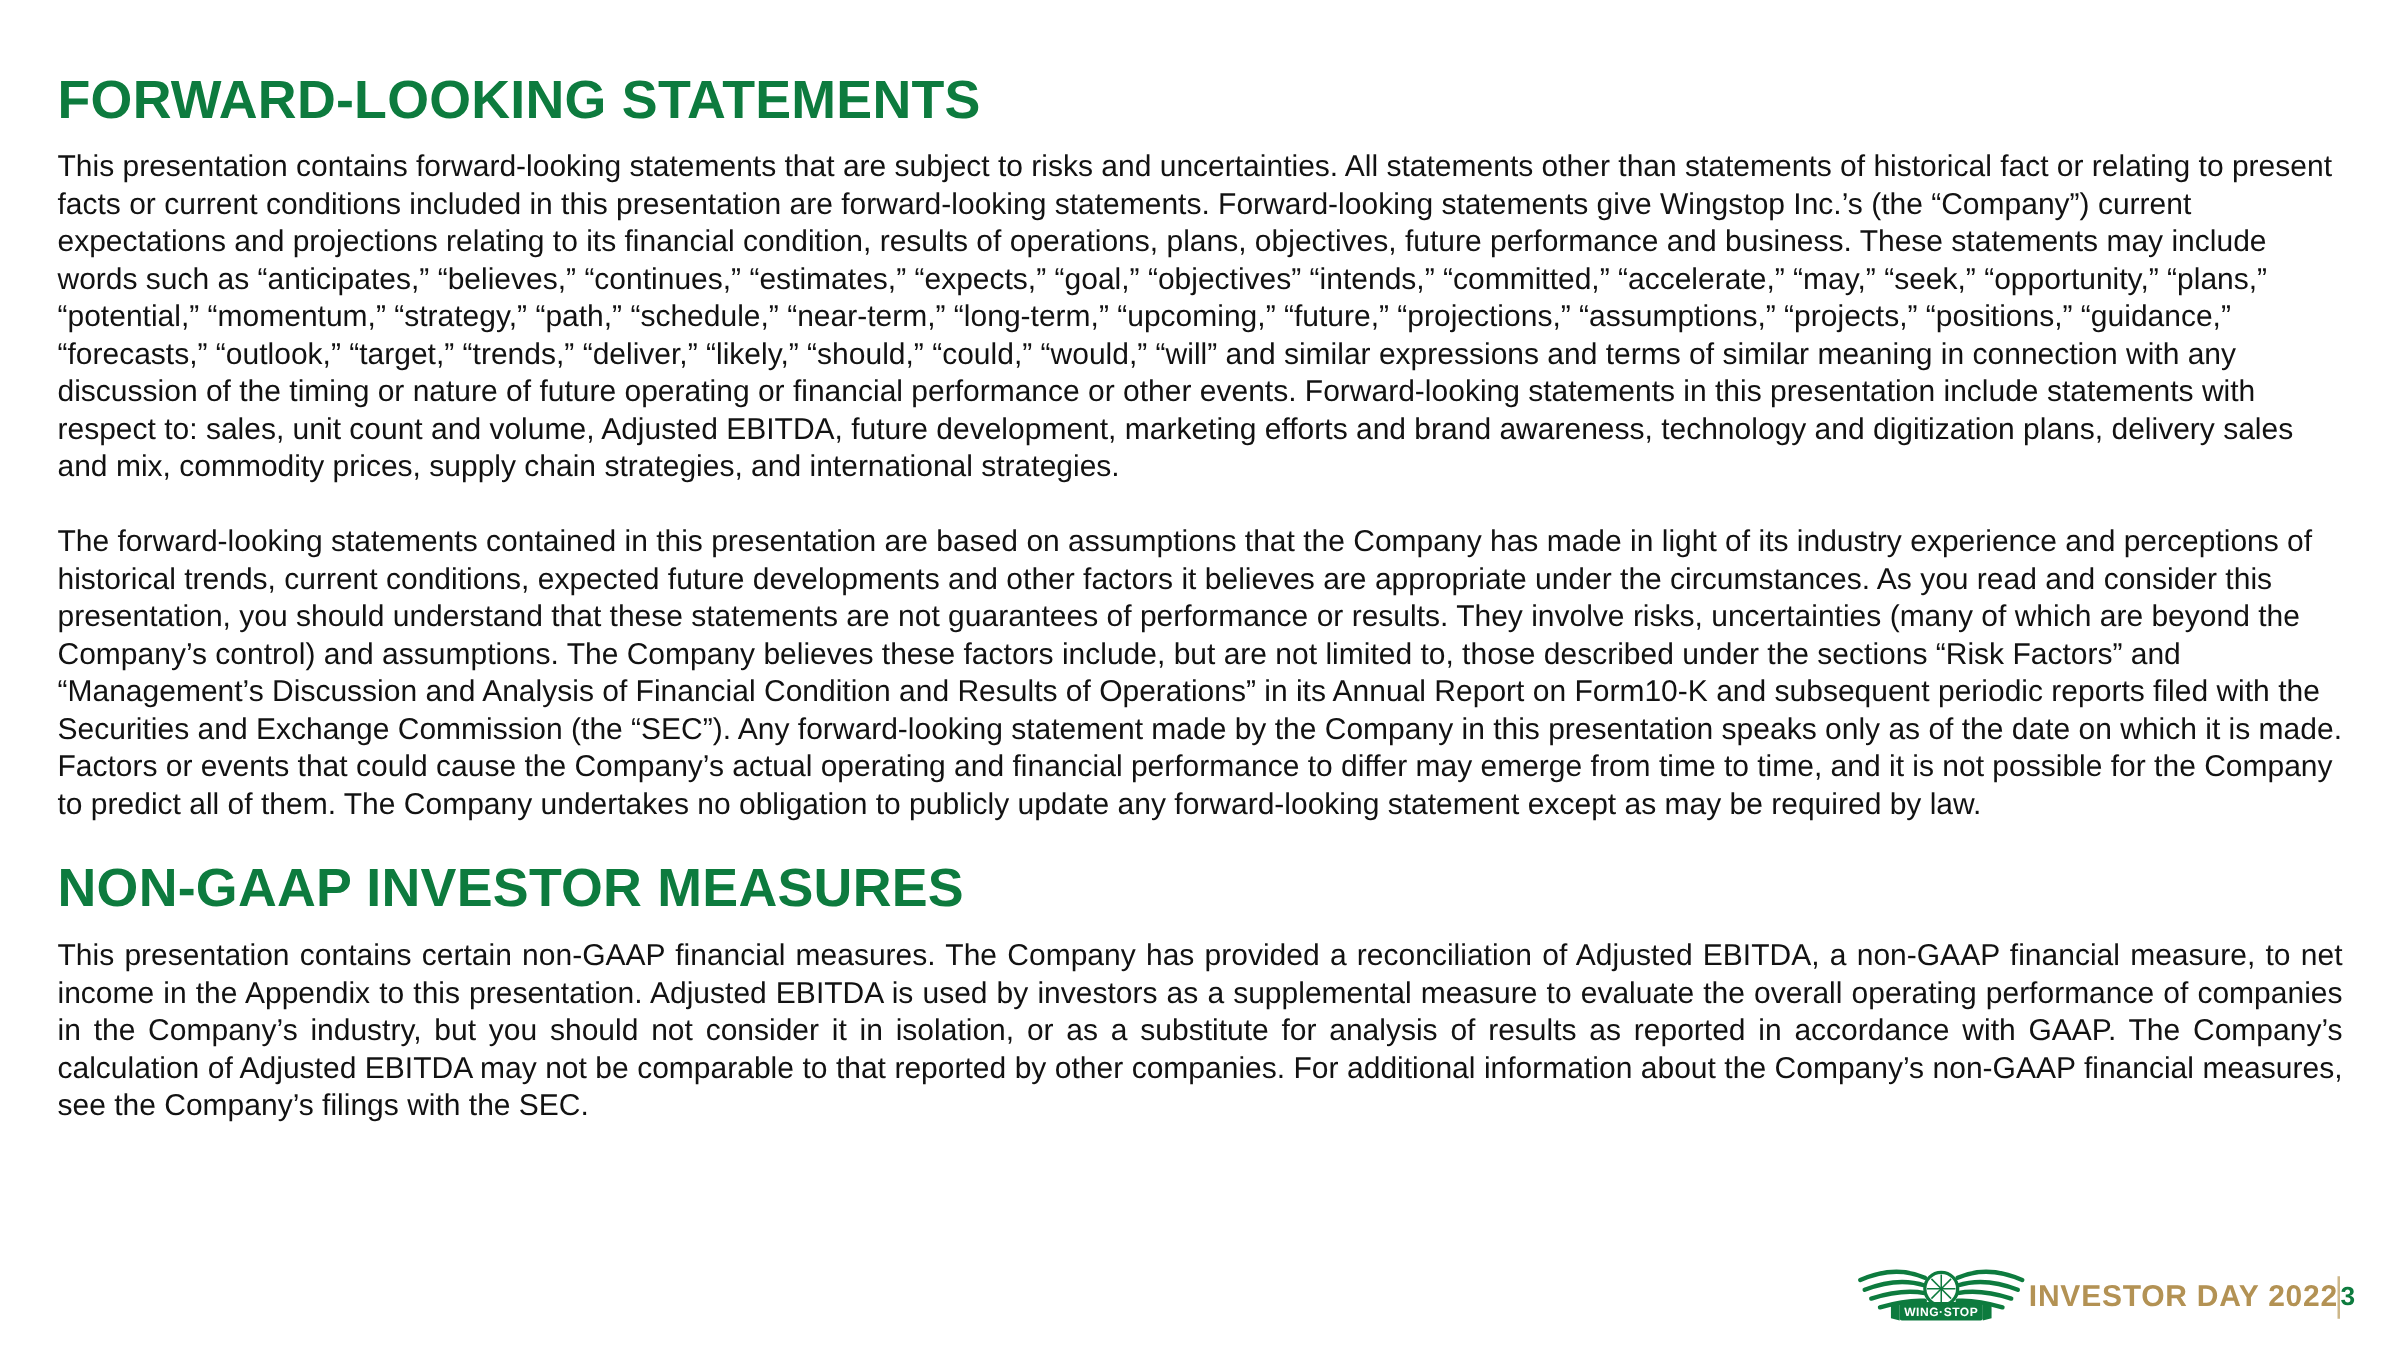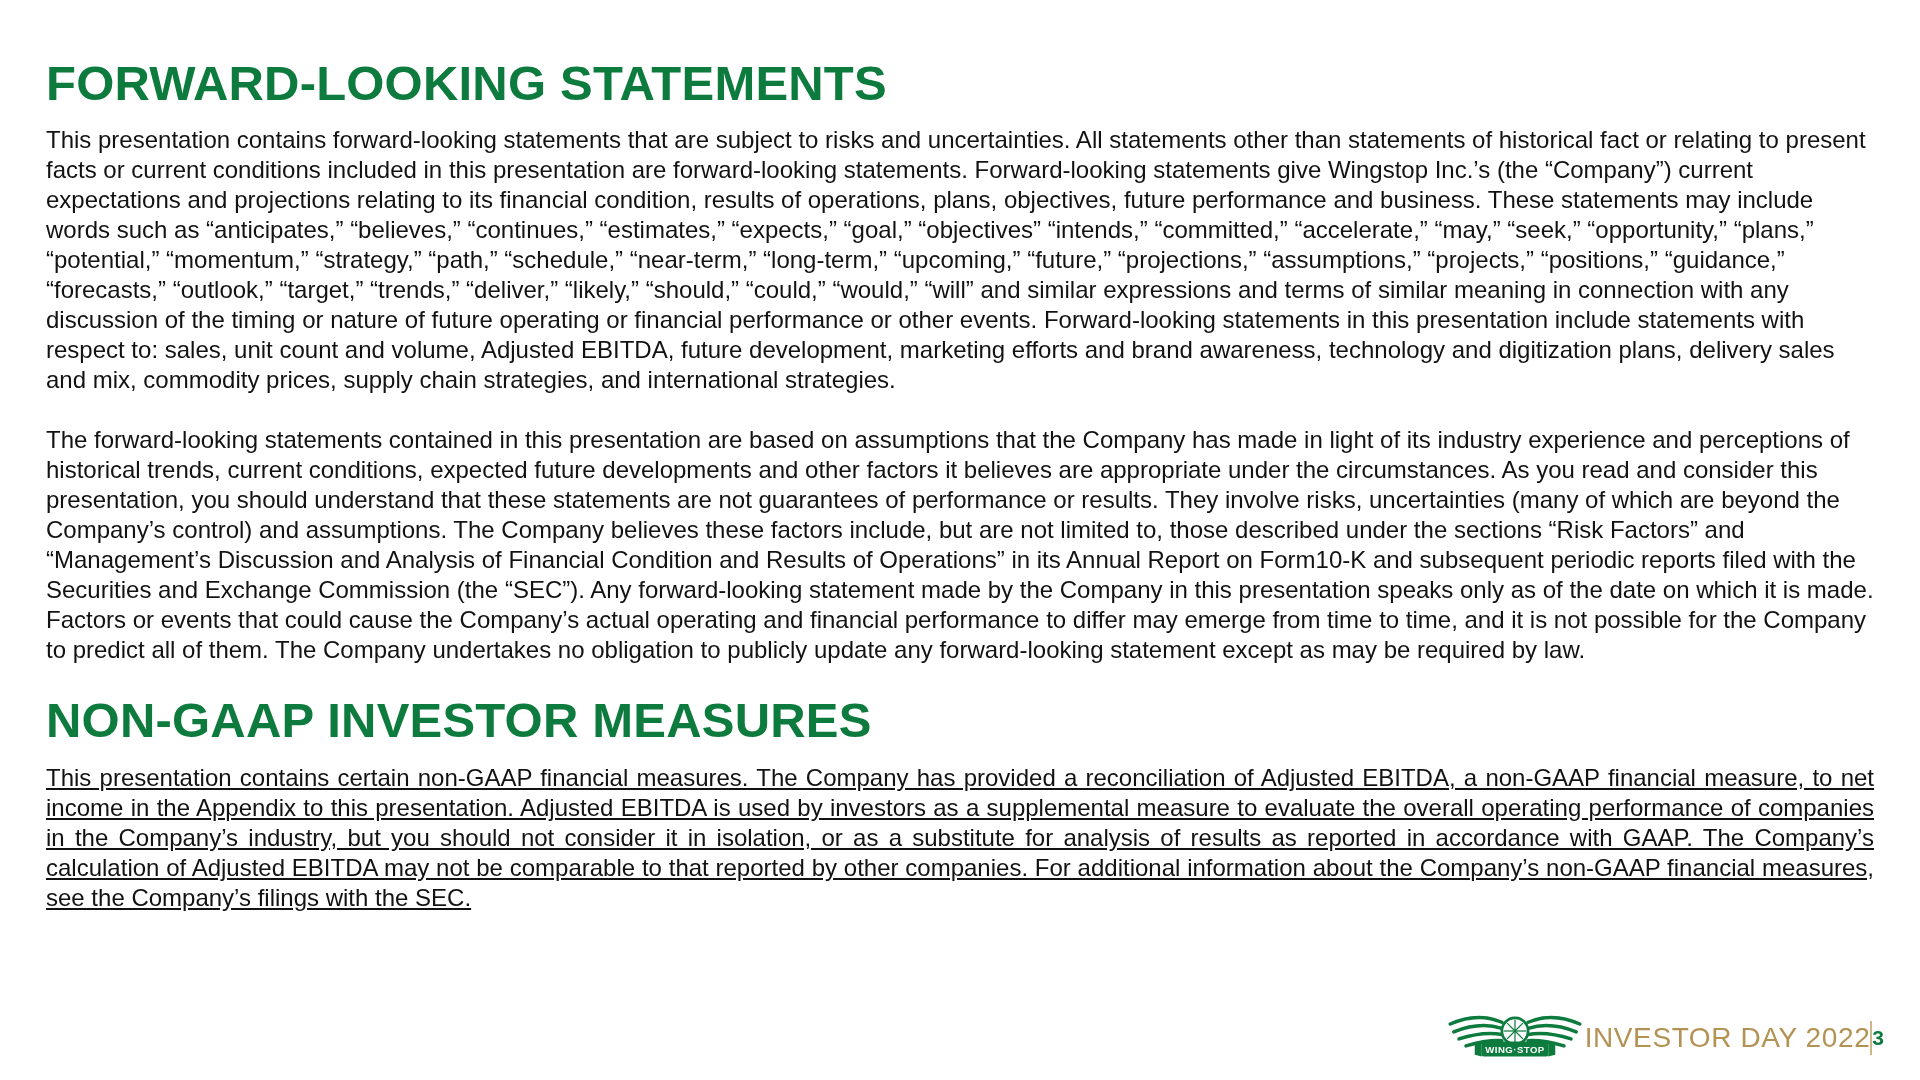--- a/index.html
+++ b/index.html
@@ -14,46 +14,46 @@
   }
   .slide {
     position: relative;
     box-sizing: border-box;
     width: 1920px;
     height: 1080px;
     padding: 40px 46px 0 46px;
   }
   h1.section-heading {
     color: var(--heading-green, #0d7b3e);
-    font-size: 49px;
+    font-size: 43px;
     line-height: 1.05;
     font-weight: bold;
     letter-spacing: 0.2px;
     margin: 22px 0 16px 0;
   }
   h1.section-heading:first-child { margin-top: 18px; }
   p.body-paragraph {
     font-size: 24px;
     line-height: 30px;
     margin: 0 0 30px 0;
     color: var(--body-text, #121212);
   }
-  p.justified { text-align: justify; text-decoration: underline; }
+  p.justified { text-align: justify; }
   .slide-footer {
     position: absolute;
     right: 36px;
     bottom: 14px;
     display: flex;
     align-items: center;
   }
   .logo-wrap { display: flex; align-items: center; }
   .event-label {
     color: var(--accent-gold, #b39254);
-    font-weight: normal;
-    font-size: 28px;
+    font-weight: bold;
+    font-size: 24px;
     letter-spacing: 0.6px;
     white-space: nowrap;
   }
   .footer-divider {
     width: 2px;
     height: 34px;
     background: var(--accent-gold-light, #cdb789);
   }
   .page-number {
     color: var(--heading-green, #0d7b3e);

